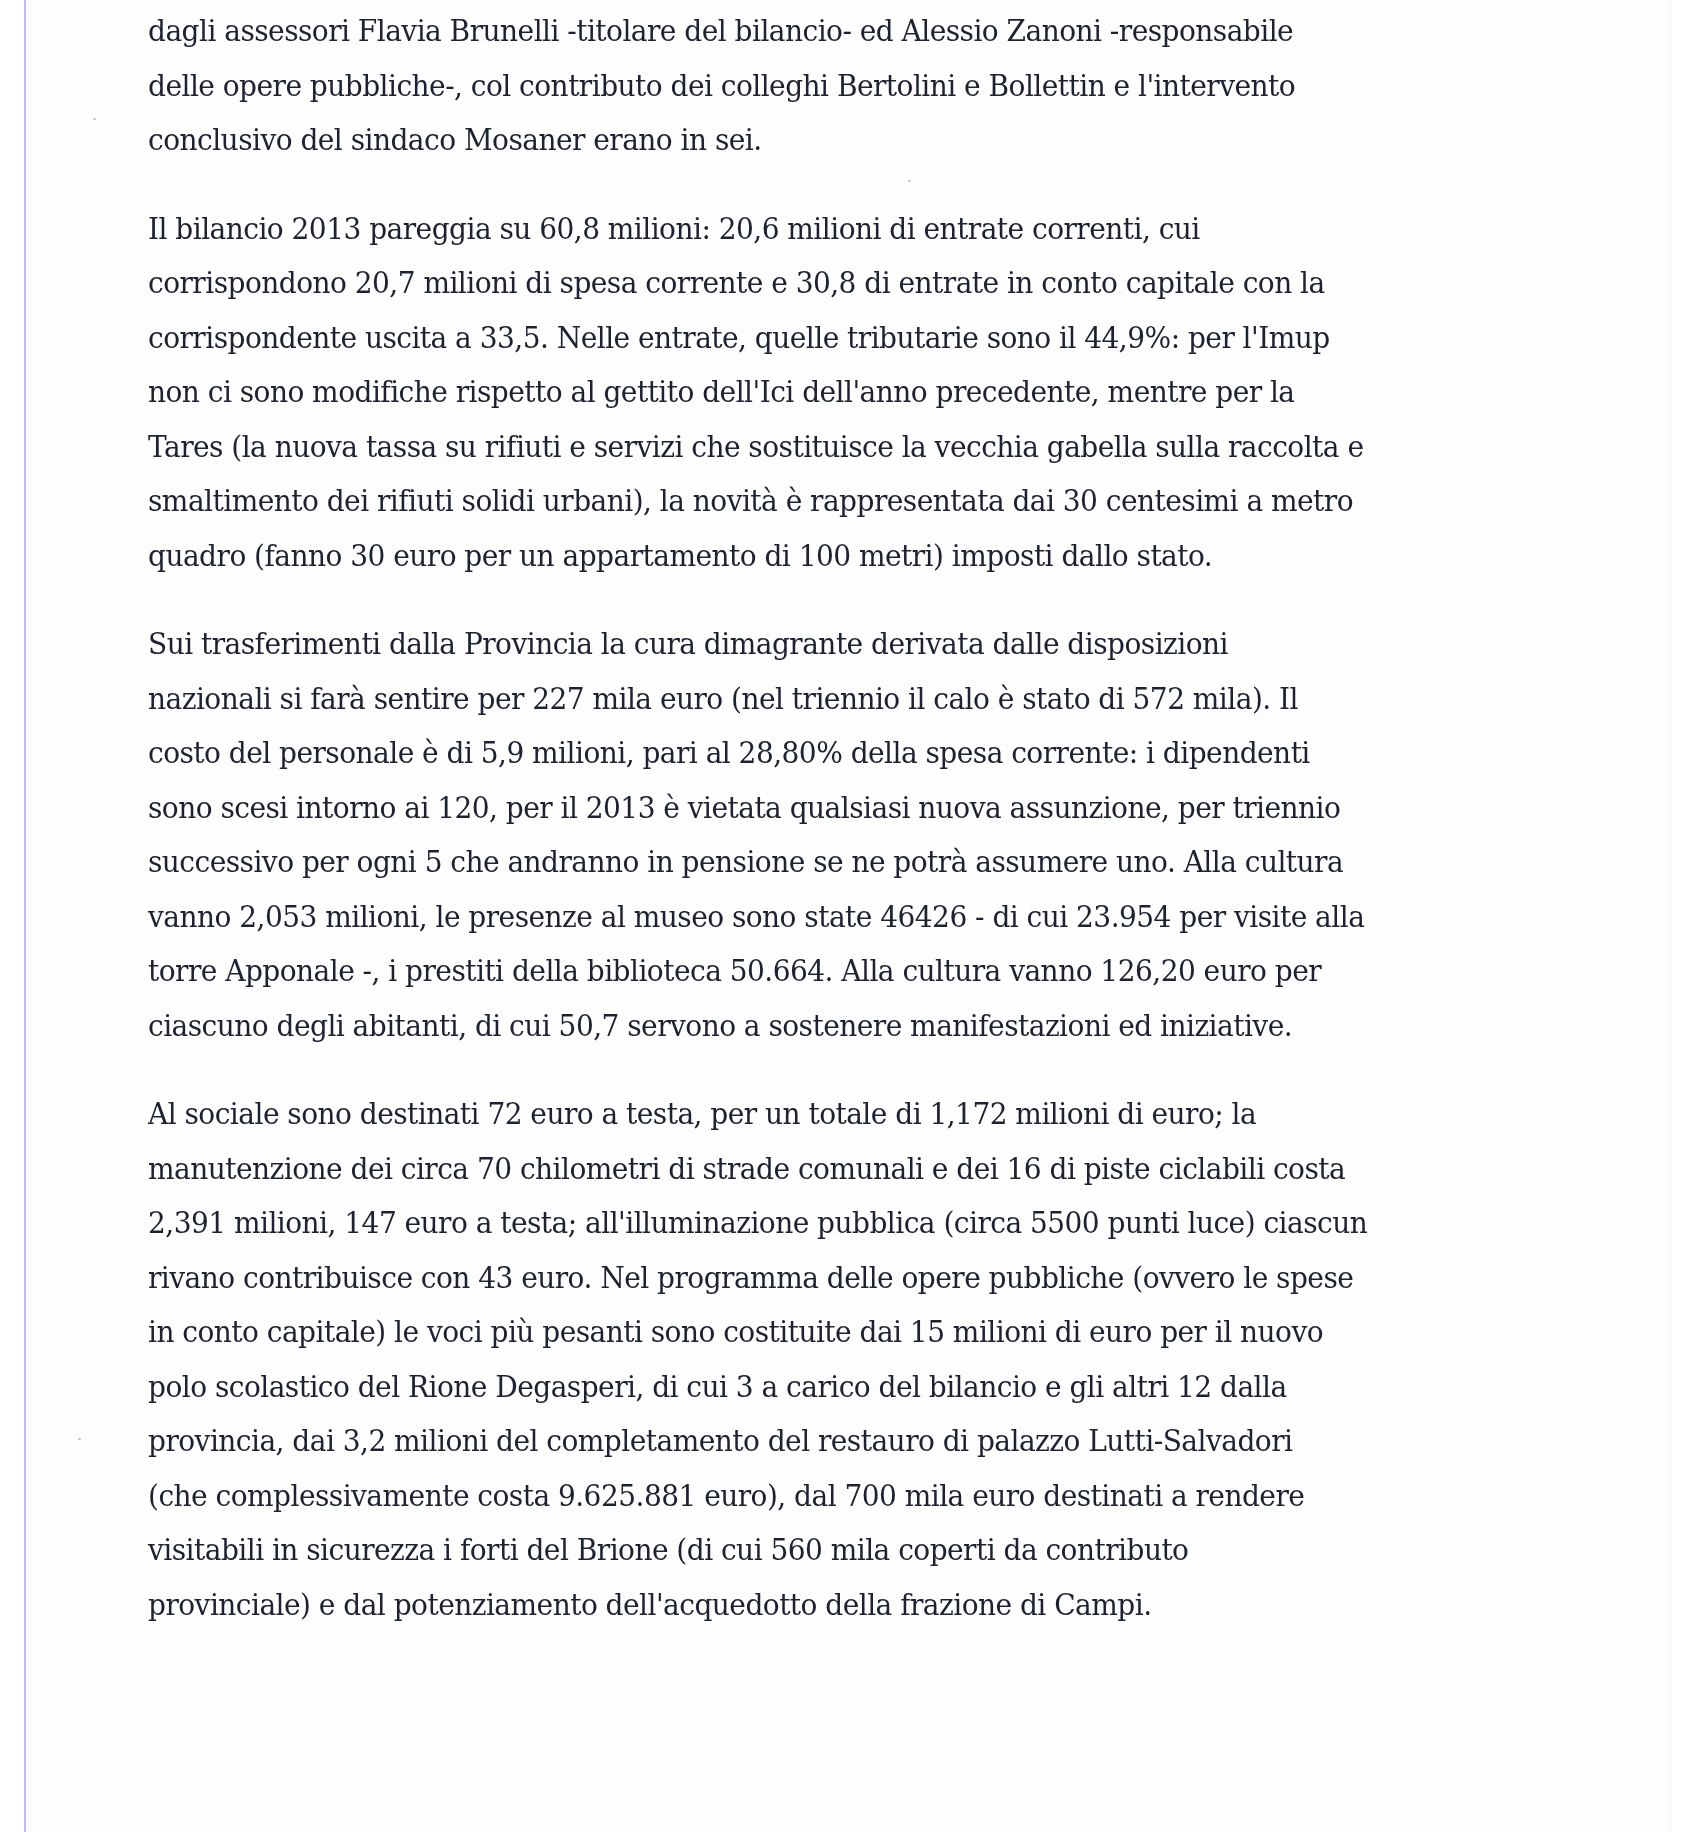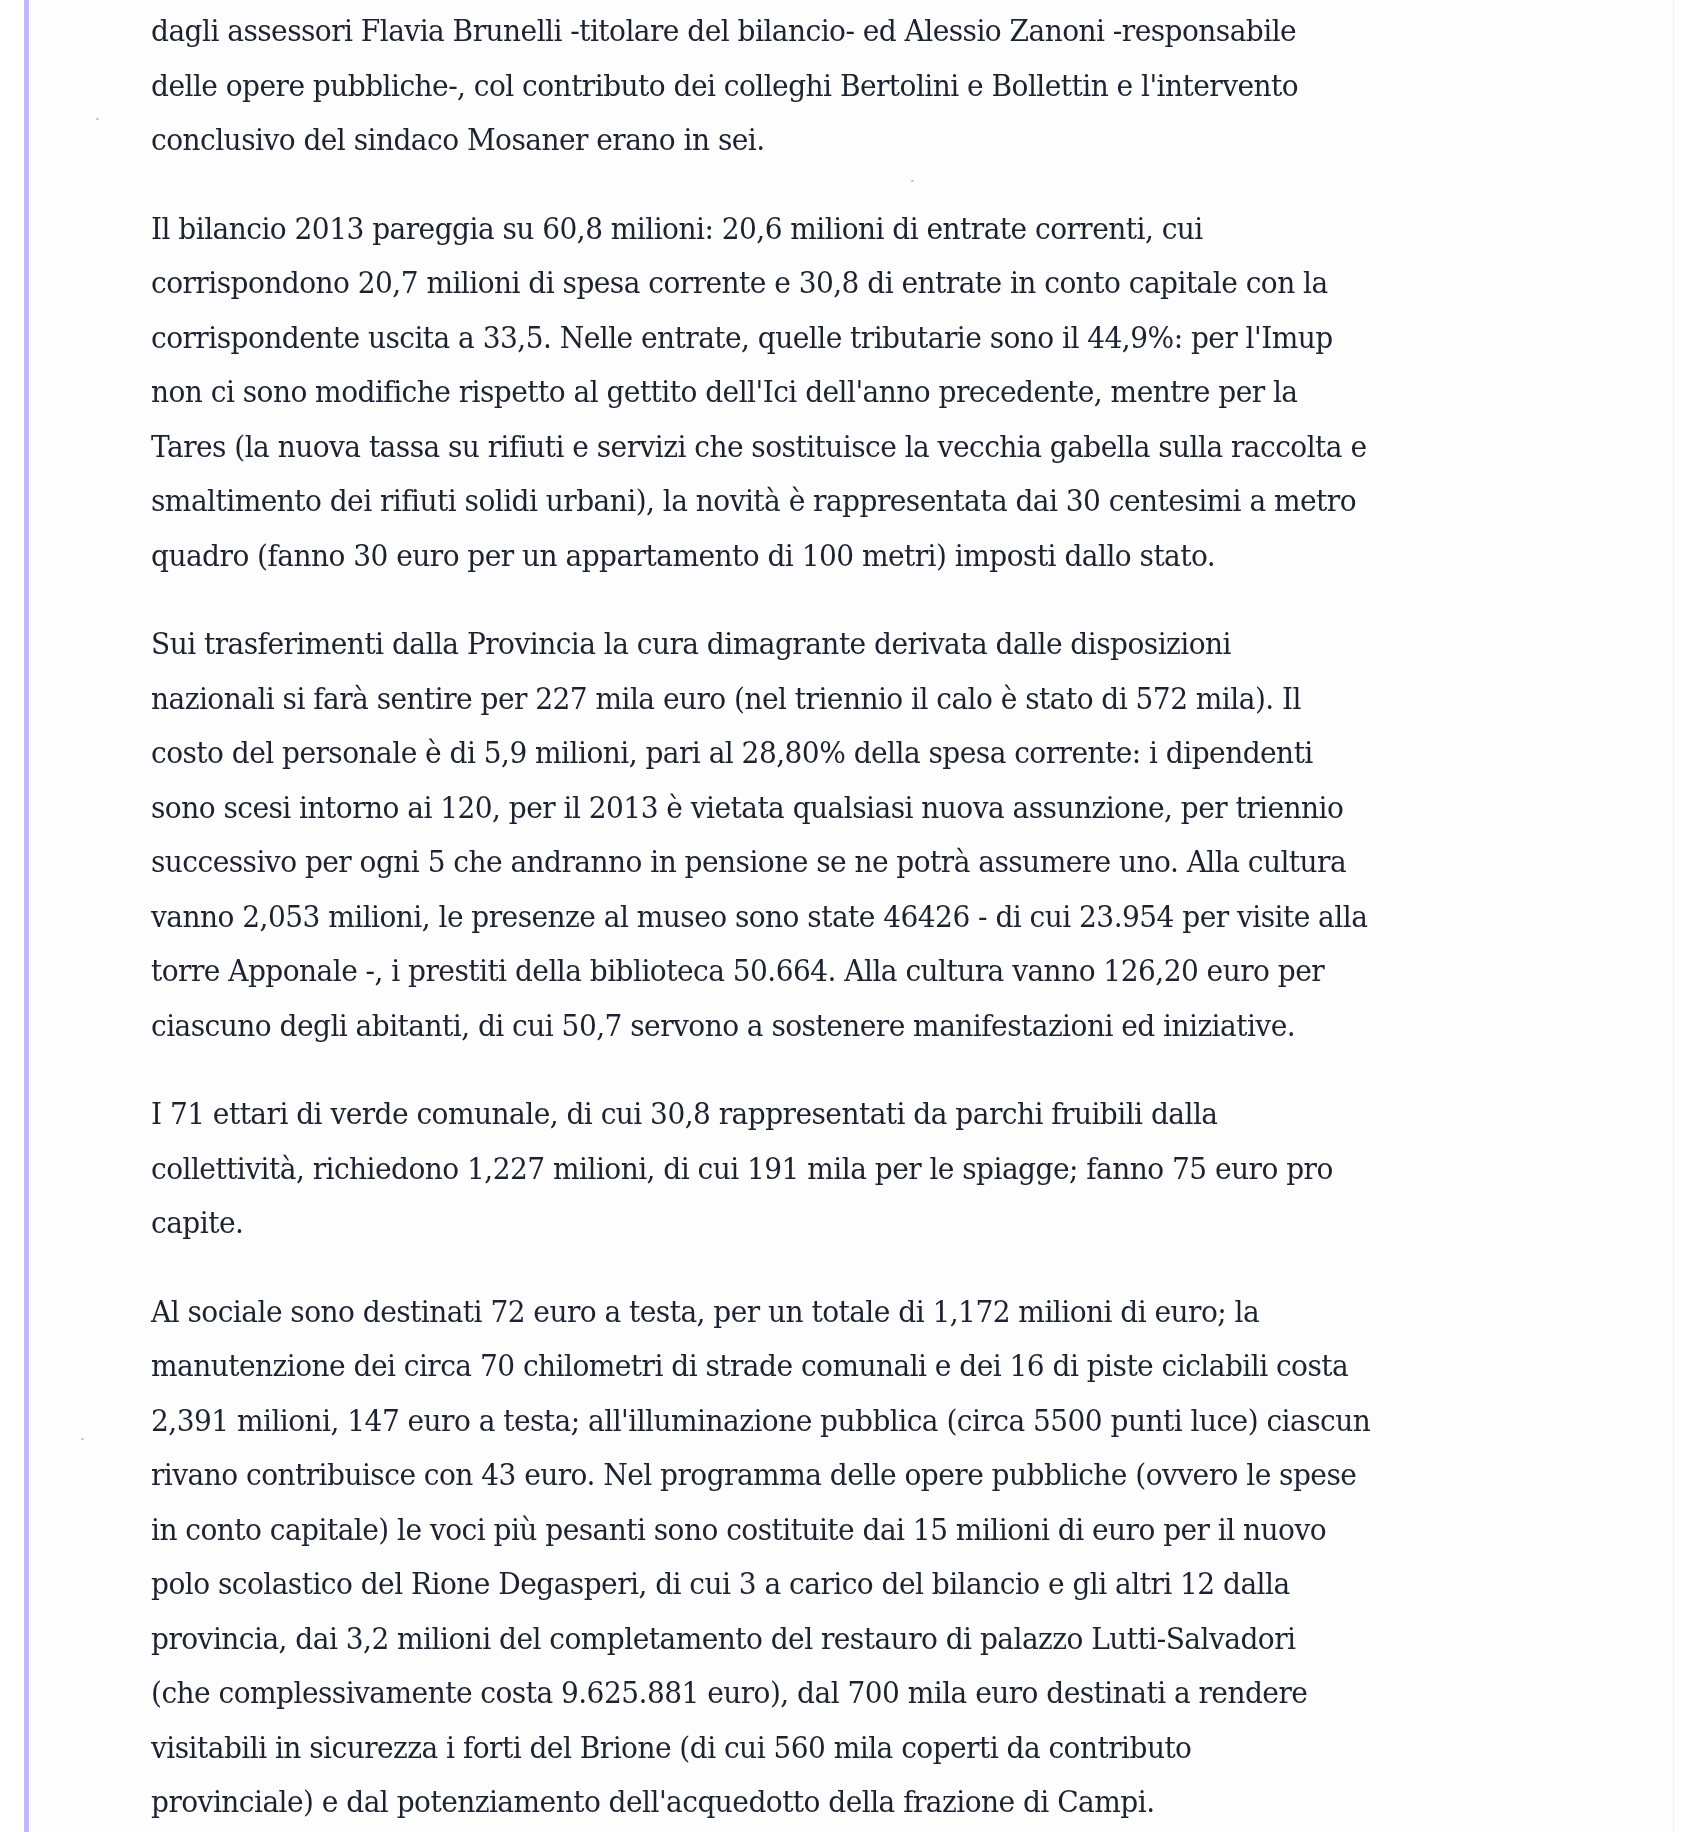--- a/index.html
+++ b/index.html
@@ -14,21 +14,21 @@
     position: relative;
   }
   .page {
     position: absolute;
     left: 24px;
     top: 0;
     width: 1644px;
     height: 1832px;
     background: #fdfdfd;
     border-right: 1px solid #f1f1f1;
-    border-left: 5px solid #c4b5fd;
+    border-left: 2px solid #c4b5fd;
   }
   .article {
     position: absolute;
     left: 122px;
     top: 4px;
     width: 1440px;
     font-family: "DejaVu Serif", "Liberation Serif", serif;
     color: #1c2230;
   }
   .paragraph {
@@ -83,25 +83,20 @@
       <span class="line">Sui trasferimenti dalla Provincia la cura dimagrante derivata dalle disposizioni</span>
       <span class="line">nazionali si farà sentire per 227 mila euro (nel triennio il calo è stato di 572 mila). Il</span>
       <span class="line">costo del personale è di 5,9 milioni, pari al 28,80% della spesa corrente: i dipendenti</span>
       <span class="line">sono scesi intorno ai 120, per il 2013 è vietata qualsiasi nuova assunzione, per triennio</span>
       <span class="line">successivo per ogni 5 che andranno in pensione se ne potrà assumere uno. Alla cultura</span>
       <span class="line">vanno 2,053 milioni, le presenze al museo sono state 46426 - di cui 23.954 per visite alla</span>
       <span class="line">torre Apponale -, i prestiti della biblioteca 50.664. Alla cultura vanno 126,20 euro per</span>
       <span class="line">ciascuno degli abitanti, di cui 50,7 servono a sostenere manifestazioni ed iniziative.</span>
     </p>
 
-    <p class="paragraph">
-      <span class="line">I 71 ettari di verde comunale, di cui 30,8 rappresentati da parchi fruibili dalla</span>
-      <span class="line">collettività, richiedono 1,227 milioni, di cui 191 mila per le spiagge; fanno 75 euro pro</span>
-      <span class="line">capite.</span>
-    </p>
 
     <p class="paragraph">
       <span class="line">Al sociale sono destinati 72 euro a testa, per un totale di 1,172 milioni di euro; la</span>
       <span class="line">manutenzione dei circa 70 chilometri di strade comunali e dei 16 di piste ciclabili costa</span>
       <span class="line">2,391 milioni, 147 euro a testa; all'illuminazione pubblica (circa 5500 punti luce) ciascun</span>
       <span class="line">rivano contribuisce con 43 euro. Nel programma delle opere pubbliche (ovvero le spese</span>
       <span class="line">in conto capitale) le voci più pesanti sono costituite dai 15 milioni di euro per il nuovo</span>
       <span class="line">polo scolastico del Rione Degasperi, di cui 3 a carico del bilancio e gli altri 12 dalla</span>
       <span class="line">provincia, dai 3,2 milioni del completamento del restauro di palazzo Lutti-Salvadori</span>
       <span class="line">(che complessivamente costa 9.625.881 euro), dal 700 mila euro destinati a rendere</span>

